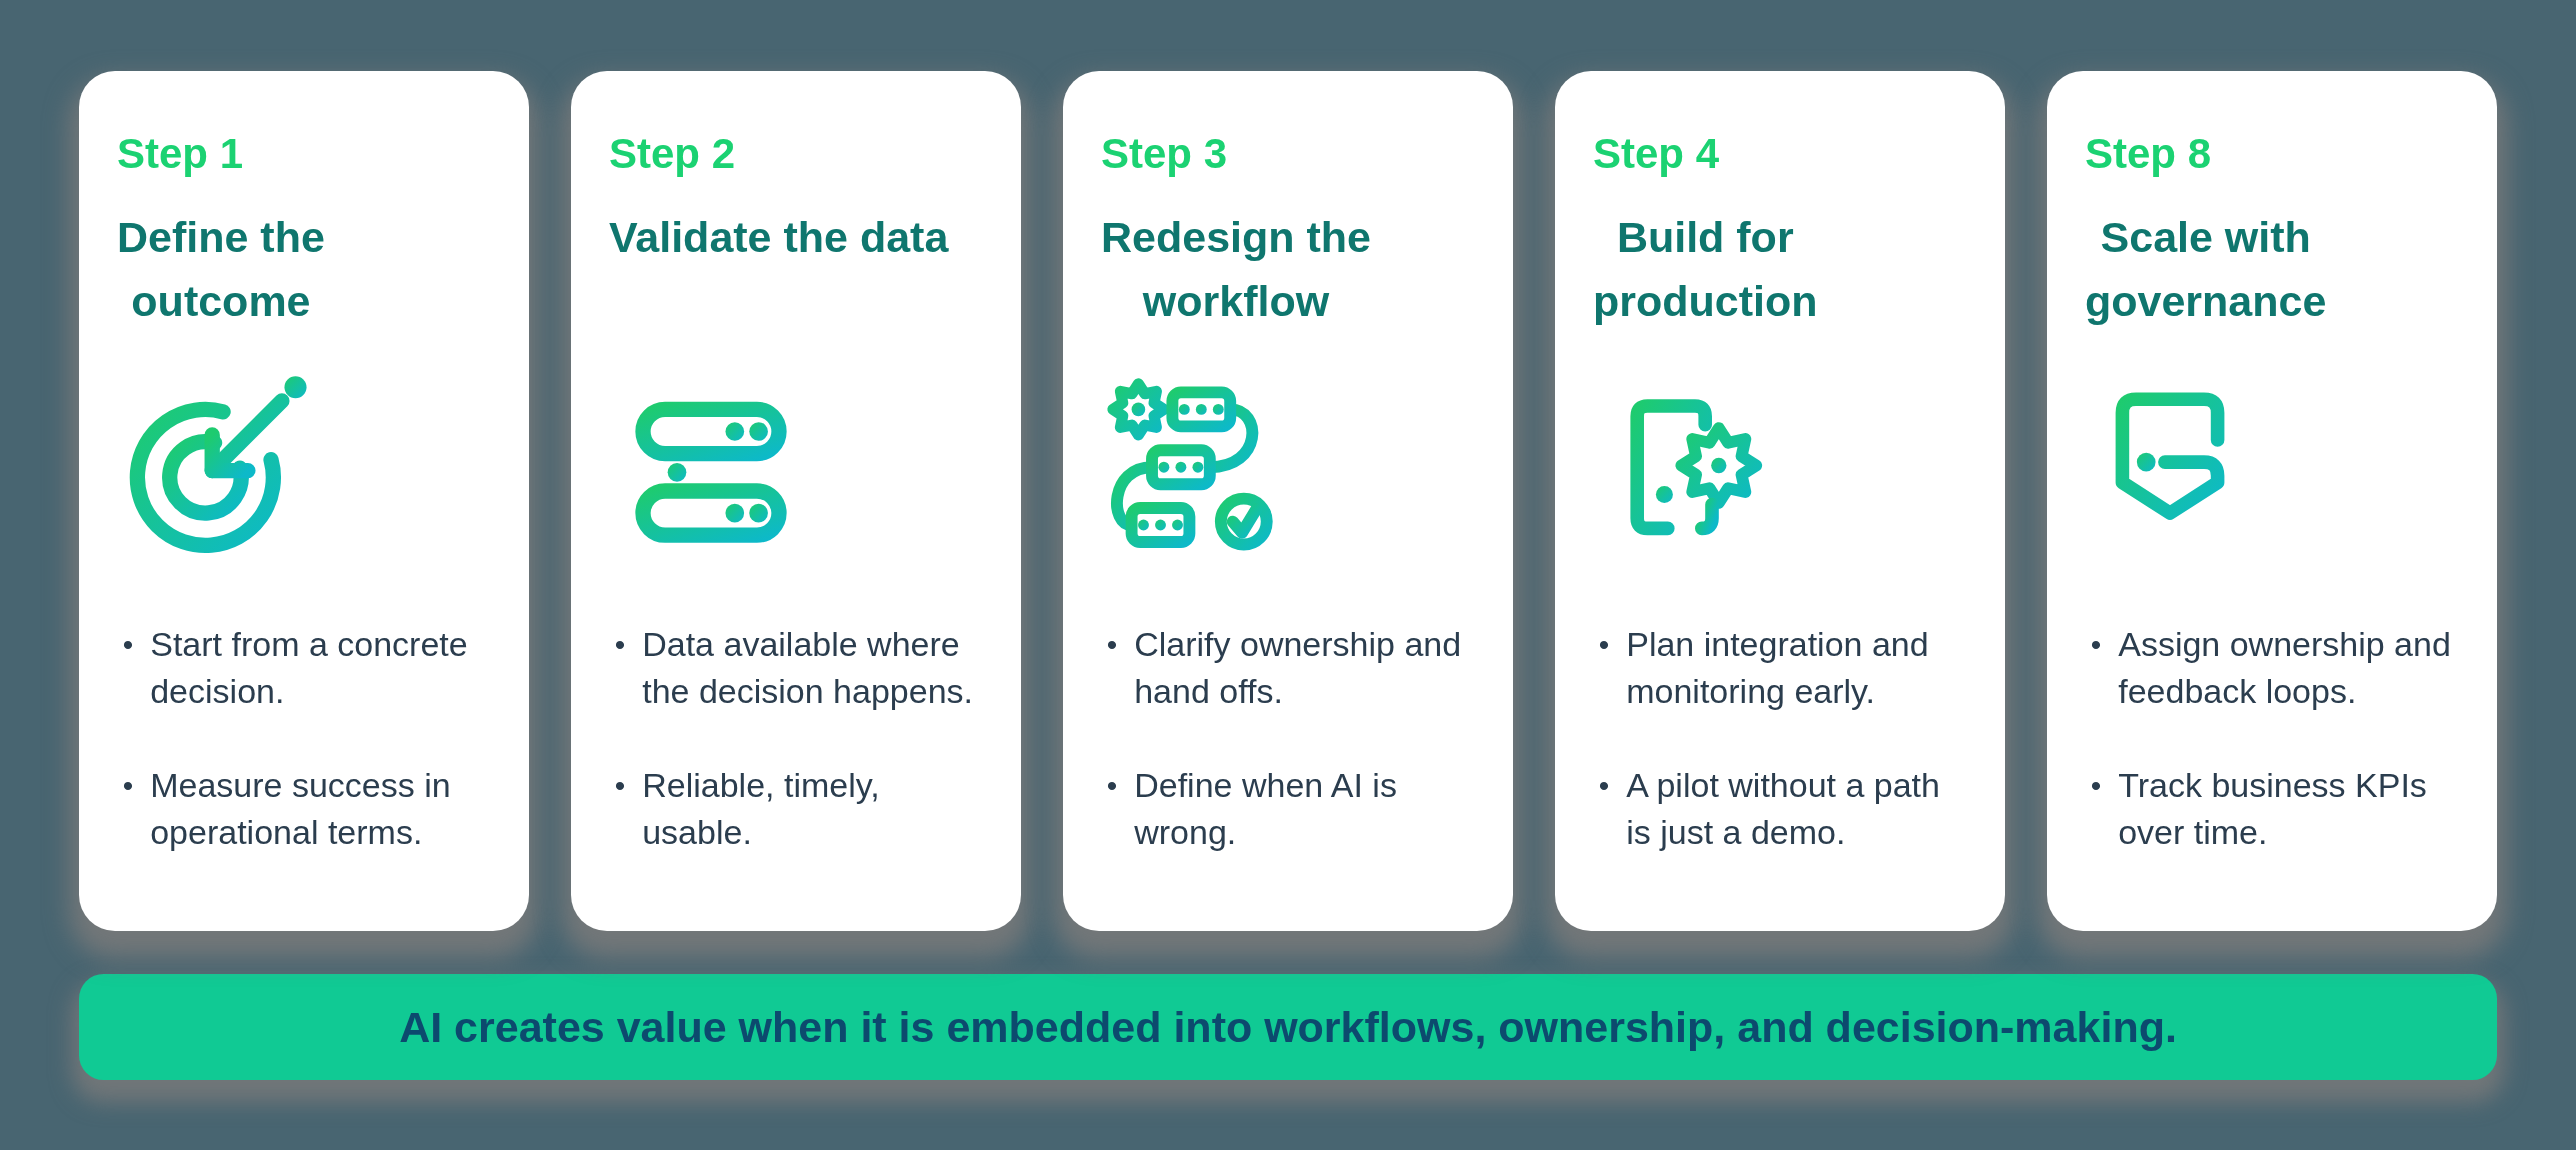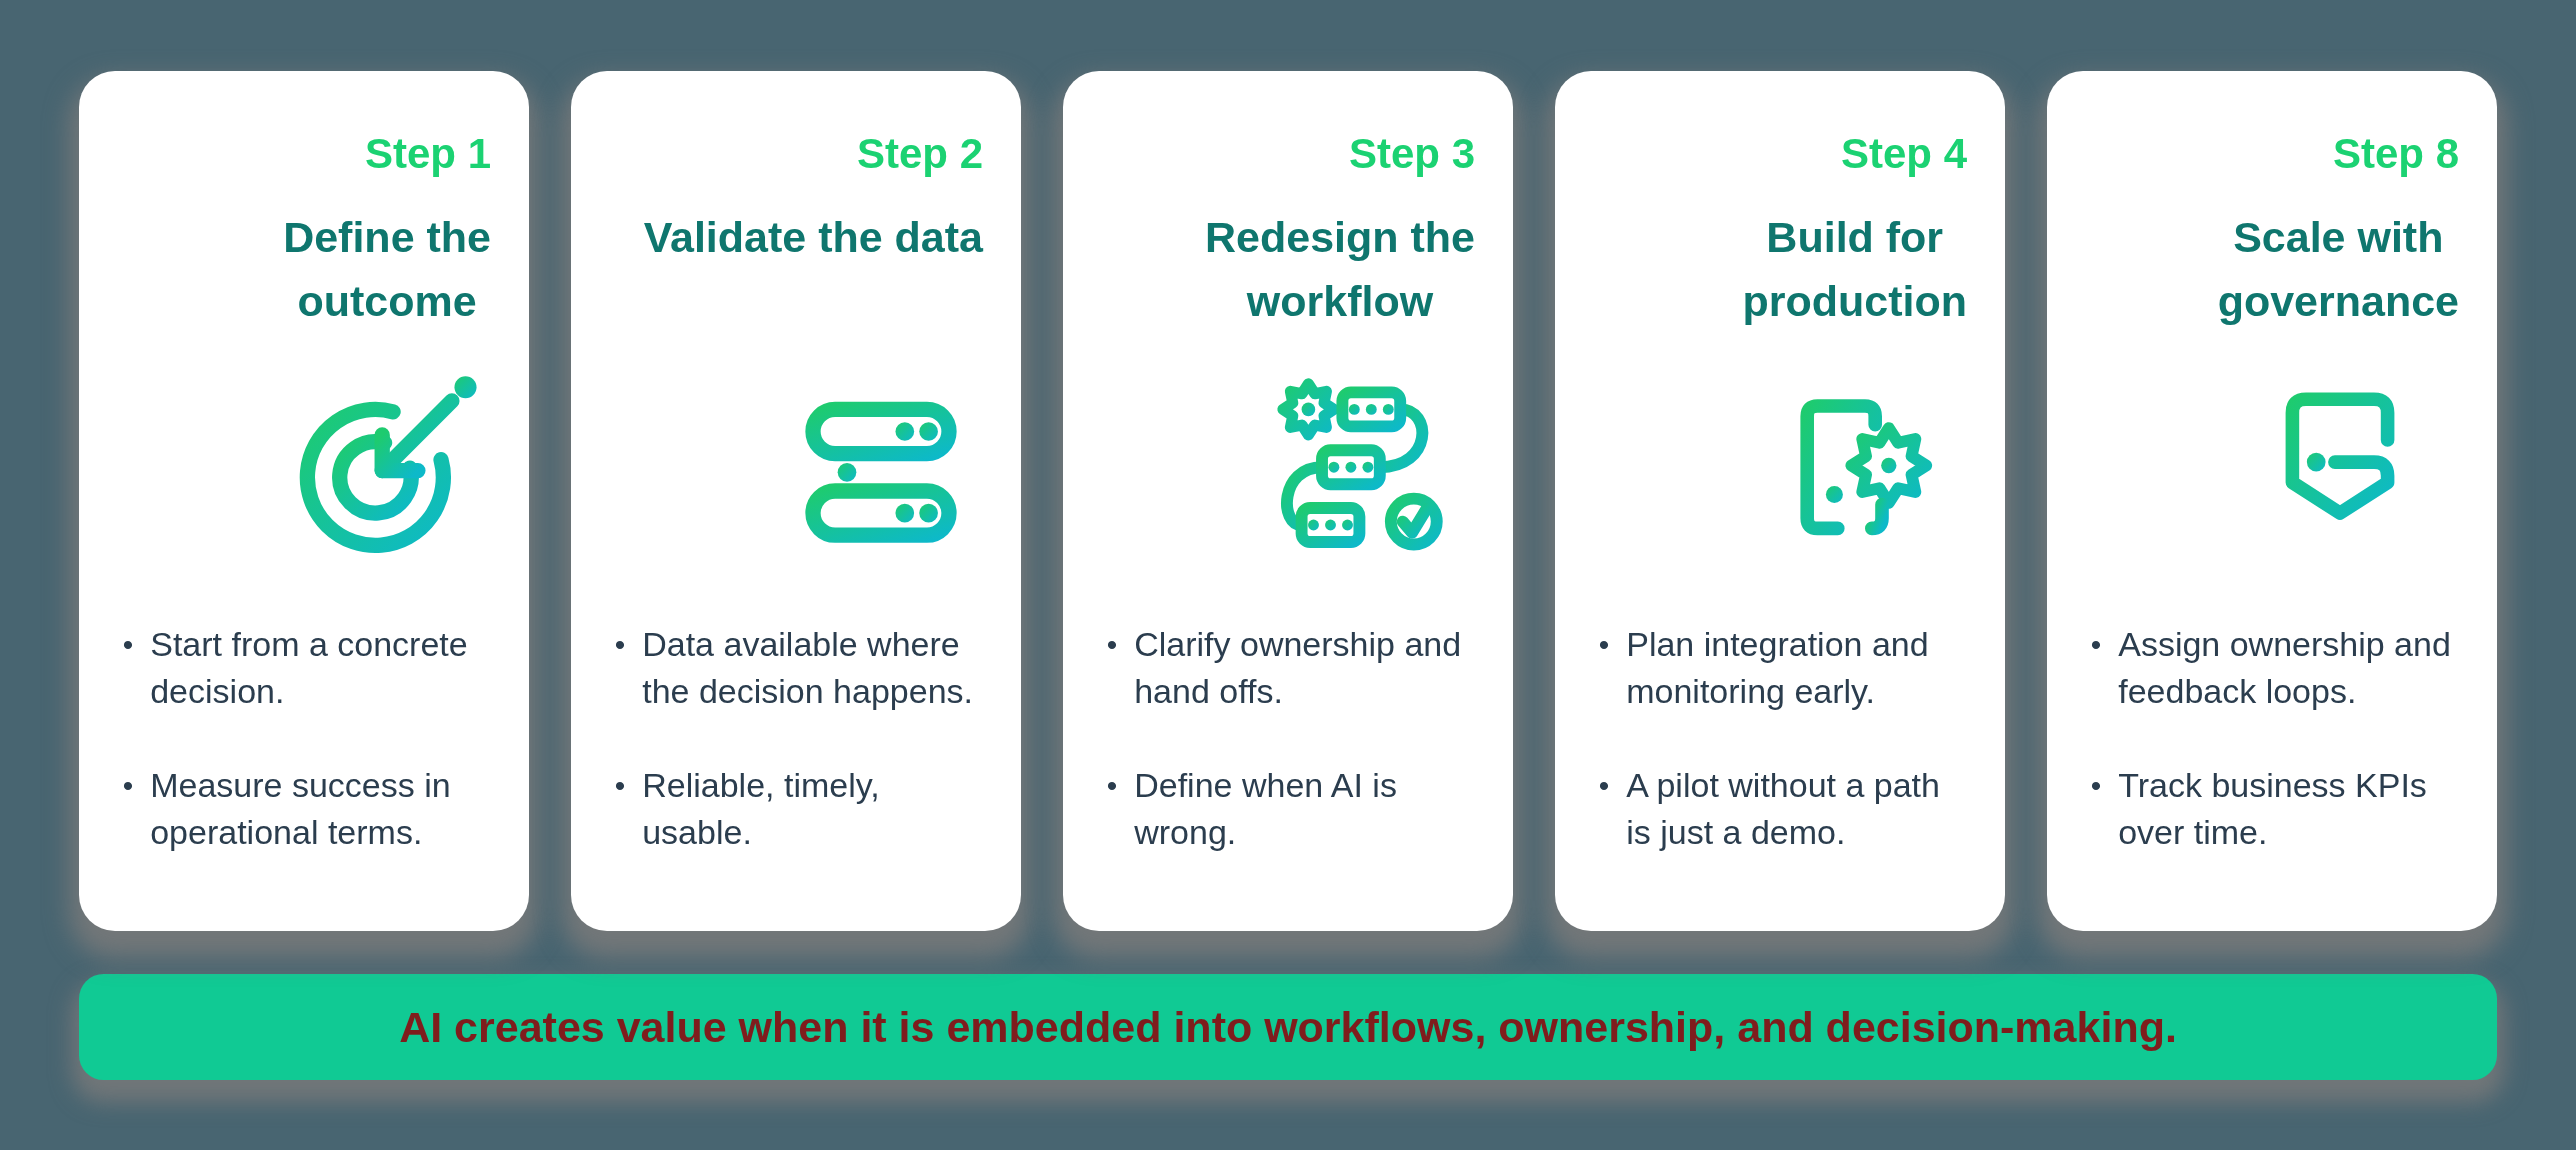--- a/index.html
+++ b/index.html
@@ -12,21 +12,21 @@
   }
   .cards{
     display:flex;gap:42px;
     padding:71px 79px 0 79px;
   }
   .card{
     flex:1;height:860px;
     background:#ffffff;
     border-radius:36px;
     box-shadow:0 17px 24.6px 9.4px rgba(122,122,122,0.85);
-    display:flex;flex-direction:column;align-items:flex-end;
+    display:flex;flex-direction:column;align-items:flex-start;
     padding:59px 38px 28px 38px;
     box-sizing:border-box;
   }
   .step-label{
     color:#1bd272;
     font-size:42px;font-weight:700;
     margin-bottom:26.5px;
     text-align:center;
   }
   .card-title{
@@ -60,21 +60,21 @@
   }
   .banner{
     margin:43px 79px 0 79px;
     height:106px;
     background:#10ca94;
     border-radius:24.6px;
     display:flex;align-items:center;justify-content:center;
     box-shadow:0 15px 21px 7.6px rgba(122,122,122,0.8);
   }
   .banner-text{
-    color:#7f1d1d;
+    color:#0c4a6e;
     font-size:43px;font-weight:700;
     text-align:center;
   }
 </style>
 </head>
 <body>
 
 <div class="cards">
 
   <div class="card">

